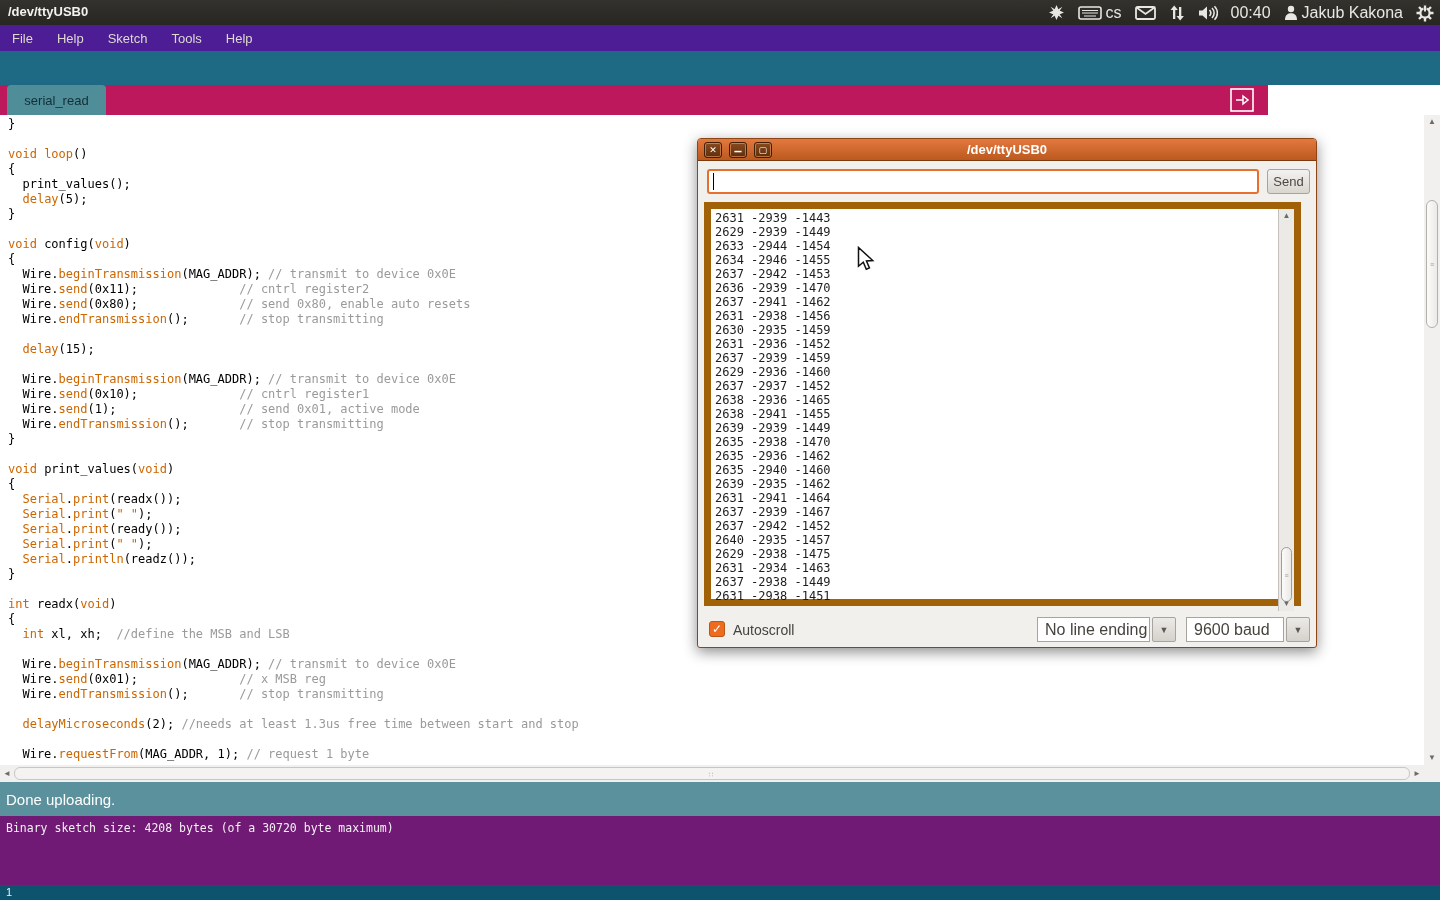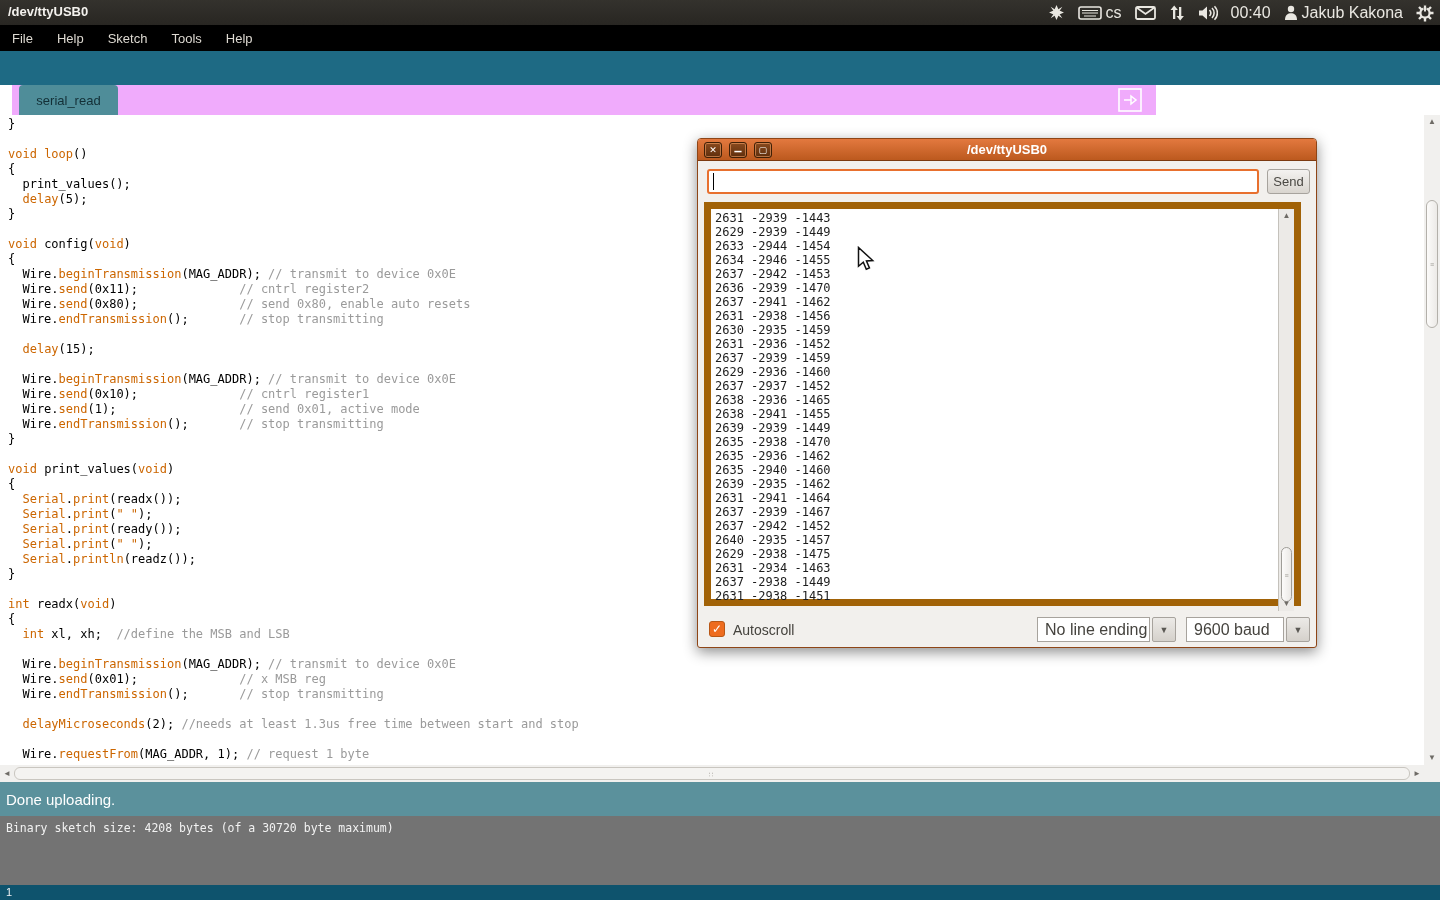--- a/index.html
+++ b/index.html
@@ -9,30 +9,30 @@
   
   #panel { position:absolute; left:0; top:0; width:1440px; height:25px;
     background:linear-gradient(#34322d,#282622); color:#fff; z-index:40; }
   #panel-title { position:absolute; left:8px; top:4px; font-weight:bold; font-size:13px; color:#f4f2ee; }
   #panel-right { position:absolute; right:4px; top:0; height:25px; display:flex; align-items:center; gap:9px; color:#e9e7e1; font-size:16px; }
   #panel-right svg { display:block; }
   .ind { display:flex; align-items:center; gap:4px; height:25px; padding:0 2px; cursor:default; }
 
   
   #menubar { position:absolute; left:0; top:25px; width:1440px; height:26px;
-    background:#000000; display:flex; align-items:center; z-index:39; }
+    background:#4c1d95; display:flex; align-items:center; z-index:39; }
   .menu-item { color:#dedad2; font-size:13px; padding:4px 12px; cursor:default; }
 
   
   #toolbar { position:absolute; left:0; top:51px; width:1440px; height:34px; background:#1e6a84; z-index:38; }
   .tb-btn { position:absolute; top:54px; cursor:pointer; }
   .tb-btn svg { display:block; }
 
   
-  #tabbar { position:absolute; left:12px; top:85px; width:1144px; height:30px; background:#f0abfc; z-index:38; }
+  #tabbar { position:absolute; left:0; top:85px; width:1268px; height:30px; background:#be185d; z-index:38; }
   #tab-active { position:absolute; left:7px; top:0; width:99px; height:30px; background:#4f8d99;
     border-radius:4px 4px 0 0; display:flex; align-items:center; justify-content:center;
     color:#132f36; font-size:13px; }
   #tab-menu-btn { position:absolute; right:14px; top:3px; width:24px; height:24px; cursor:pointer; }
 
   
   #editor { position:absolute; left:0; top:115px; width:1424px; height:650px; background:#ffffff; overflow:hidden; z-index:1; }
   #code-content { font-family:"DejaVu Sans Mono", monospace; font-size:12px; padding:2px 0 0 8px; white-space:pre; }
   .code-line { height:15px; line-height:15px; }
   .tok-p { color:#000000; }
@@ -48,21 +48,21 @@
   #editor-vthumb { position:absolute; left:2px; top:85px; width:12px; height:128px; background:linear-gradient(90deg,#fcfbfa,#eceae7);
     border:1px solid #b3b0aa; border-radius:7px; cursor:pointer; }
   .grip { position:absolute; left:50%; top:50%; transform:translate(-50%,-50%); color:#a19e98; font-size:7px; line-height:3px; letter-spacing:0; text-align:center; }
   #editor-hscroll { left:0; top:765px; width:1424px; height:17px; z-index:2; }
   #hscroll-thumb { position:absolute; left:14px; top:2px; width:1396px; height:13px; background:#f4f3f1; border:1px solid #c9c6c0; border-radius:6px; cursor:pointer; }
   #sb-corner { position:absolute; left:1424px; top:765px; width:16px; height:17px; background:#f1f0ee; }
 
   
   #statusbar { position:absolute; left:0; top:782px; width:1440px; height:34px; background:#5b919c;
     color:#ffffff; font-size:15px; display:flex; align-items:center; padding-left:6px; }
-  #console { position:absolute; left:0; top:816px; width:1440px; height:69px; background:#737373;
+  #console { position:absolute; left:0; top:816px; width:1440px; height:69px; background:#701a75;
     color:#f2f2f2; font-family:"DejaVu Sans Mono", monospace; font-size:11.5px; padding:5px 0 0 6px; }
   #footerstrip { position:absolute; left:0; top:885px; width:1440px; height:15px; background:#0e536d;
     color:#eef2f4; font-size:11px; padding-left:6px; line-height:15px; }
 
   
   #serial-window { position:absolute; left:697px; top:138px; width:620px; height:510px; z-index:50;
     background:#f2f0ed; border:1px solid #8e4516; border-radius:4px 4px 3px 3px;
     box-shadow:0 4px 14px rgba(0,0,0,0.45); }
   #sm-titlebar { position:absolute; left:0; top:0; width:100%; height:22px;
     background:linear-gradient(#e3793f,#bc591e); border-bottom:1px solid #7c3a10;

